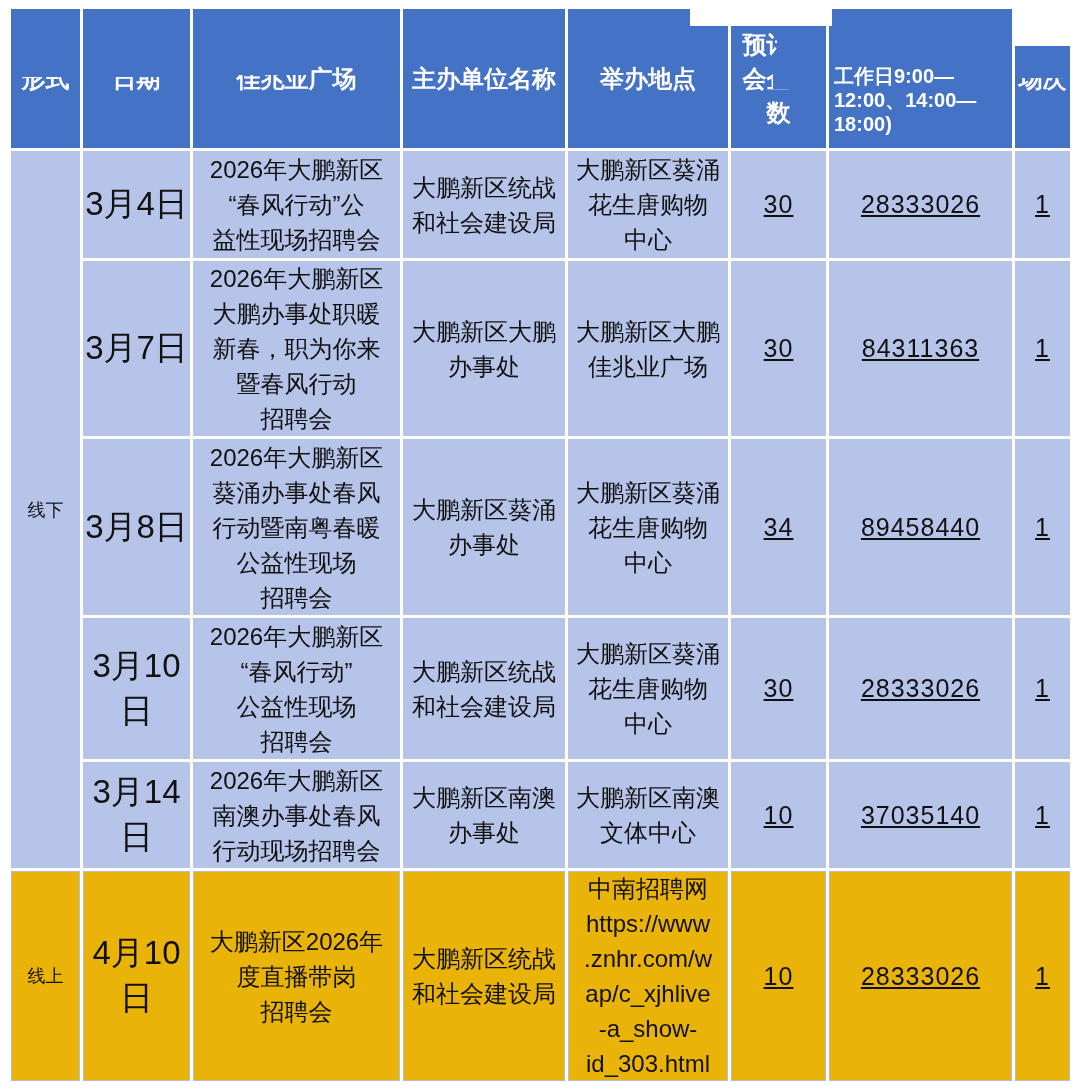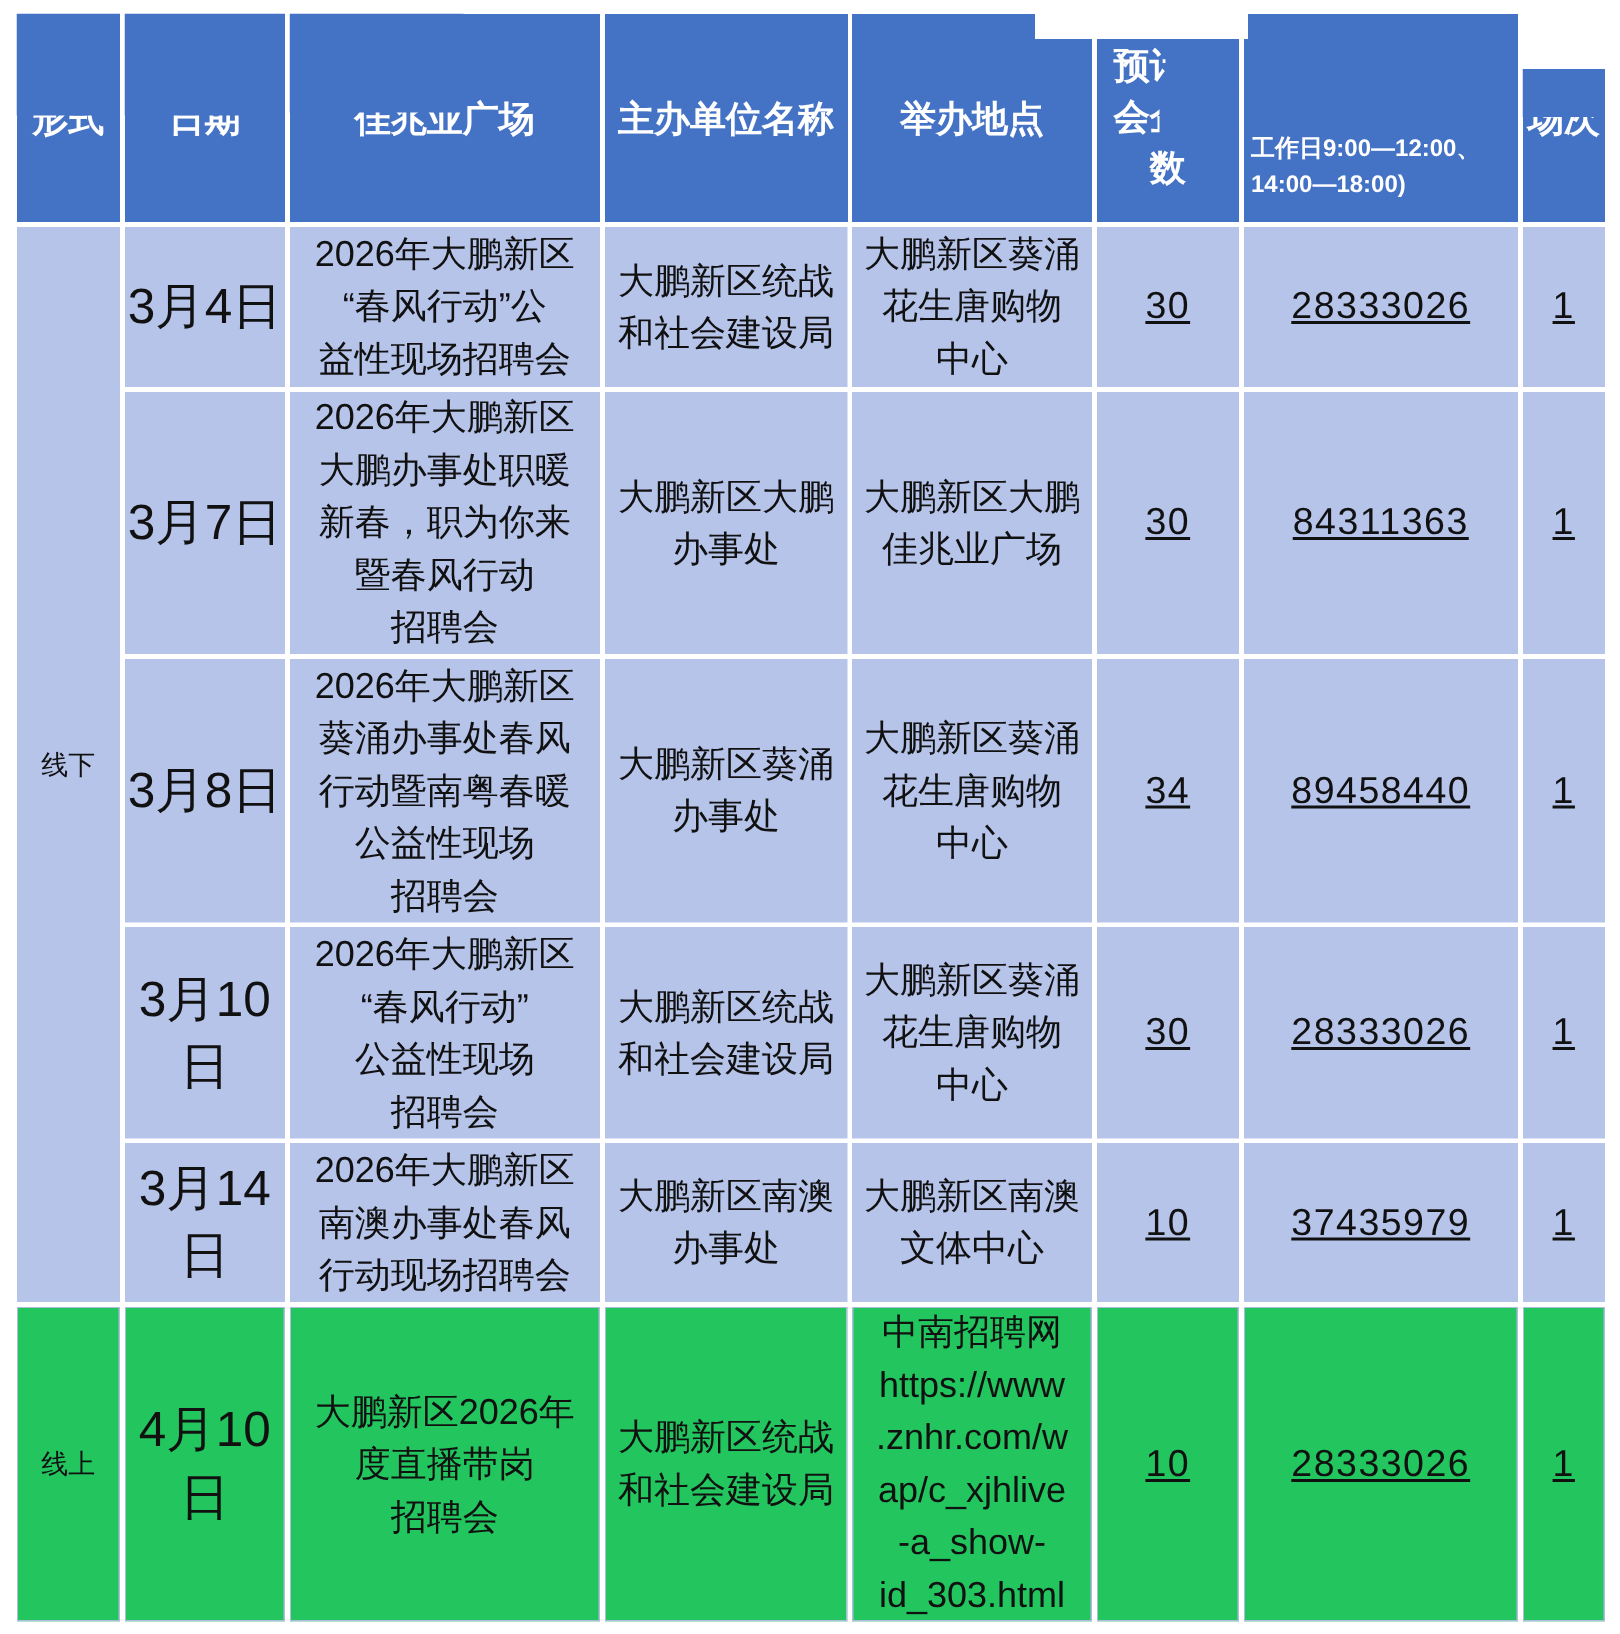--- a/index.html
+++ b/index.html
@@ -2,27 +2,27 @@
 <html><head>
 <meta charset="utf-8">
 <style>
   html,body{margin:0;padding:0;background:#ffffff;width:1080px;height:1089px;overflow:hidden;}
   .stage{position:relative;width:1080px;height:1089px;font-family:"Liberation Sans",sans-serif;}
   table.jobfair{position:absolute;left:8px;top:6px;width:1062px;border-collapse:collapse;table-layout:fixed;}
   th,td{border:3px solid #ffffff;padding:0;text-align:center;vertical-align:middle;overflow:hidden;}
   thead th{background:#4472C4;color:#ffffff;font-weight:bold;font-size:24px;position:relative;}
   thead th .lbl{position:relative;z-index:1;display:inline-block;}
   tbody td{background:#B6C4EA;color:#111111;font-size:24px;}
-  tr.online td{background:#22c55e;box-shadow:inset 0 0 0 1px #b0bcdf;}
+  tr.online td{background:#eab308;box-shadow:inset 0 0 0 1px #b0bcdf;}
   .pre{white-space:pre-line;line-height:35px;}
   .datecell{font-size:33px;}
   .numcell{font-size:25px;letter-spacing:1px;text-decoration:underline;}
   .formcell{font-size:18px;}
   th.h-count{line-height:34px;padding:0 10px;}
-  th.h-phone{vertical-align:bottom;text-align:left;padding:0 2px 12px 5px;font-size:16px;line-height:24px;letter-spacing:0;}
+  th.h-phone{vertical-align:bottom;text-align:left;padding:0 2px 12px 5px;font-size:20px;line-height:24px;letter-spacing:0;}
   .erase{position:absolute;background:#4472C4;z-index:2;}
   .notch{position:absolute;background:#ffffff;z-index:10;}
 </style>
 </head>
 <body>
 
 <div class="stage">
 
   <table class="jobfair">
     <colgroup>
@@ -134,21 +134,21 @@
       <tr style="height:109px">
         <td class="datecell">3月14日</td>
         <td class="pre">2026年大鹏新区
 南澳办事处春风
 行动现场招聘会</td>
         <td class="pre">大鹏新区南澳
 办事处</td>
         <td class="pre">大鹏新区南澳
 文体中心</td>
         <td class="numcell">10</td>
-        <td class="numcell">37435979</td>
+        <td class="numcell">37035140</td>
         <td class="numcell">1</td>
       </tr>
       <tr class="online" style="height:210px">
         <td class="formcell">线上</td>
         <td class="datecell">4月10日</td>
         <td class="pre">大鹏新区2026年
 度直播带岗
 招聘会</td>
         <td class="pre">大鹏新区统战
 和社会建设局</td>

